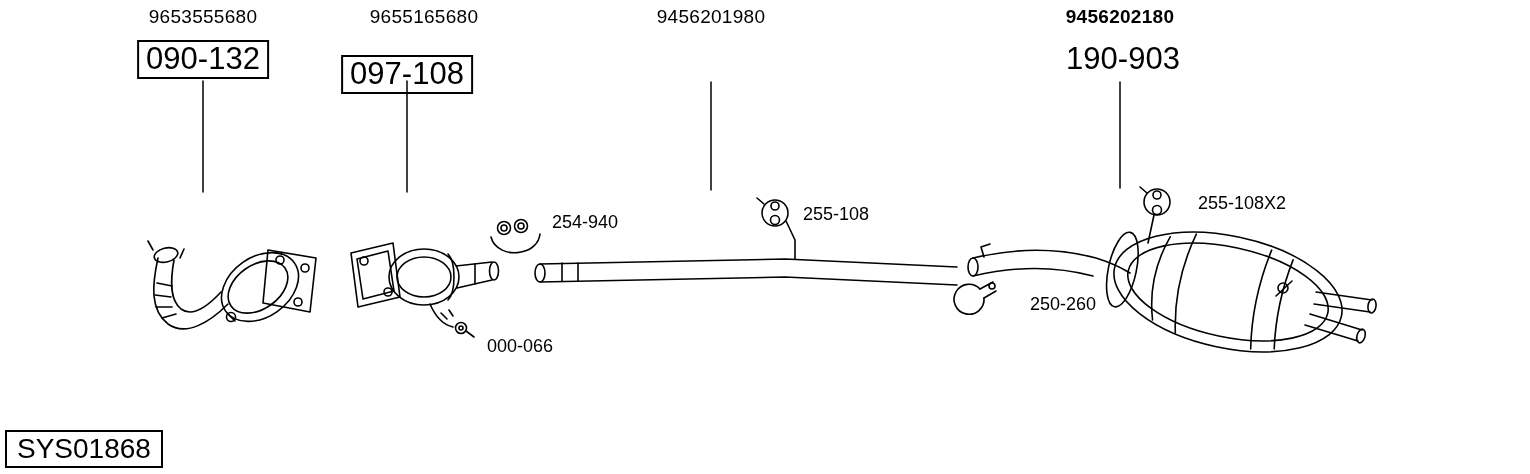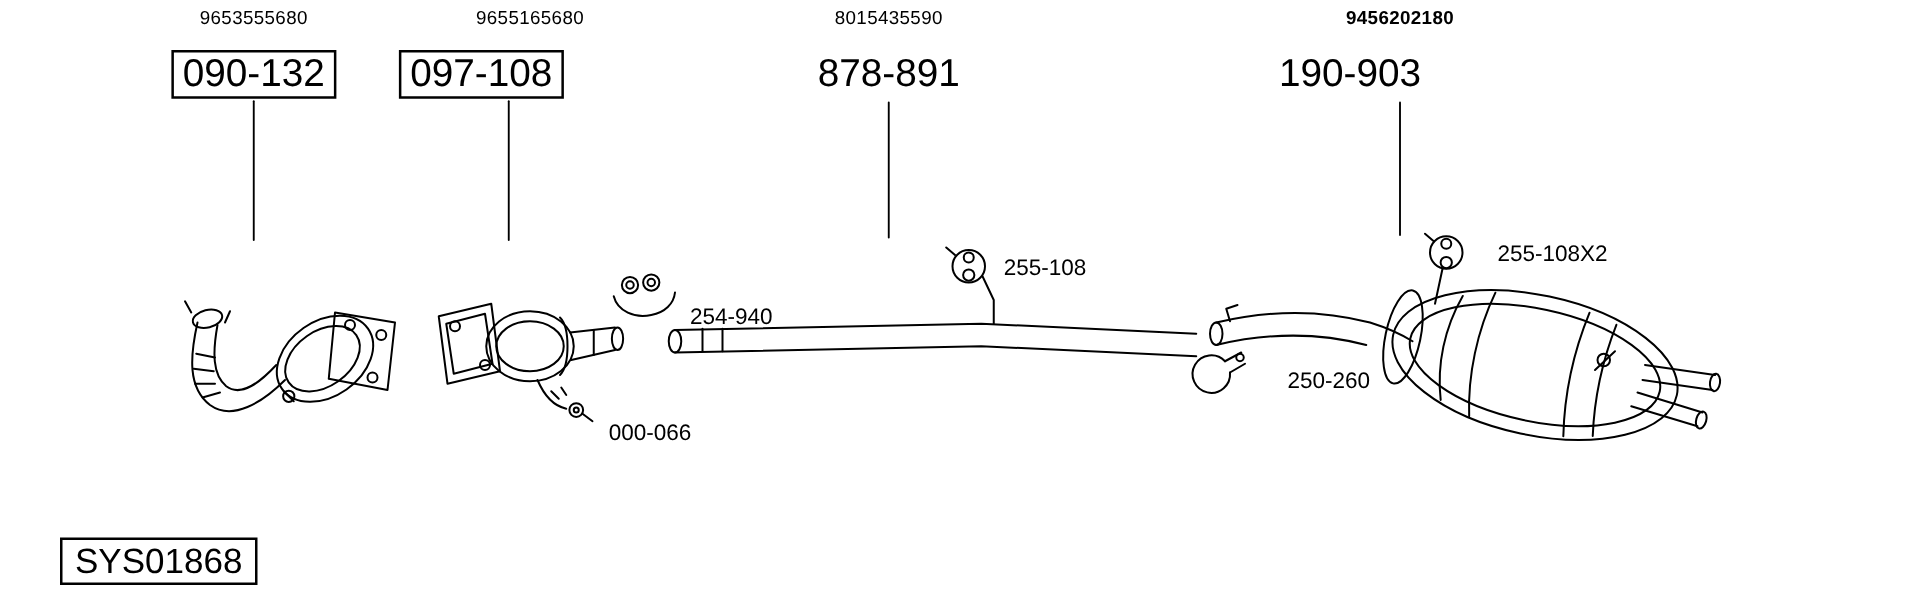--- a/index.html
+++ b/index.html
@@ -18,21 +18,21 @@
   .art {
     position: absolute;
     left: 0; top: 0;
     width: 1530px;
     height: 474px;
   }
   .oem {
     position: absolute;
     top: 6px;
     transform: translateX(-50%);
-    font-size: 15px;
+    font-size: 19px;
     letter-spacing: 0.3px;
     white-space: nowrap;
   }
   .part {
     position: absolute;
     top: 42px;
     transform: translateX(-50%);
     font-size: 31px;
     line-height: 1.12;
     white-space: nowrap;
@@ -49,21 +49,20 @@
   }
   .sysid {
     position: absolute;
     left: 5px;
     top: 430px;
     border: 2px solid #000;
     padding: 1px 10px;
     font-size: 28px;
     line-height: 1.15;
     white-space: nowrap;
-    margin-left: 43px;
   }
 </style>
 </head>
 <body>
 
 <div class="stage">
 
   <svg class="art" viewBox="0 0 1530 474" fill="none" stroke="#000" stroke-width="1.6" stroke-linecap="round" stroke-linejoin="round">
 
     <g stroke-width="1.5">
@@ -161,29 +160,28 @@
       <circle cx="1157" cy="202" r="13"></circle>
       <circle cx="1157" cy="195" r="4"></circle>
       <circle cx="1157" cy="210" r="4.5"></circle>
       <path d="M1147,193 L1140,187"></path>
       <path d="M1154,215 L1148,243"></path>
     </g>
   </svg>
 
   <div class="oem" style="left:203px;">9653555680</div>
   <div class="oem" style="left:424px;">9655165680</div>
-  <div class="oem" style="left:711px;">8015435590</div>
+  <div class="oem" style="left:711px;">9456201980</div>
   <div class="oem" style="left:1120px;font-weight:bold;">9456202180</div>
 
   <div class="part boxed" style="left:203px;">090-132</div>
-  <div class="part boxed" style="left:385px;">097-108</div>
-  <div class="part" style="left:711px;">878-891</div>
-  <div class="part" style="left:1080px;">190-903</div>
+  <div class="part boxed" style="left:407px;margin-top:15px;">097-108</div>
+  <div class="part" style="left:1123px;">190-903</div>
 
-  <div class="sub" style="left:552px;  top:243px;">254-940</div>
+  <div class="sub" style="left:552px;  top:212px;">254-940</div>
   <div class="sub" style="left:803px;  top:204px;">255-108</div>
   <div class="sub" style="left:487px;  top:336px;">000-066</div>
   <div class="sub" style="left:1030px; top:294px;">250-260</div>
   <div class="sub" style="left:1182px; top:193px;margin-left:16px;">255-108X2</div>
 
   <div class="sysid">SYS01868</div>
 
 </div>
 
 </body></html>

